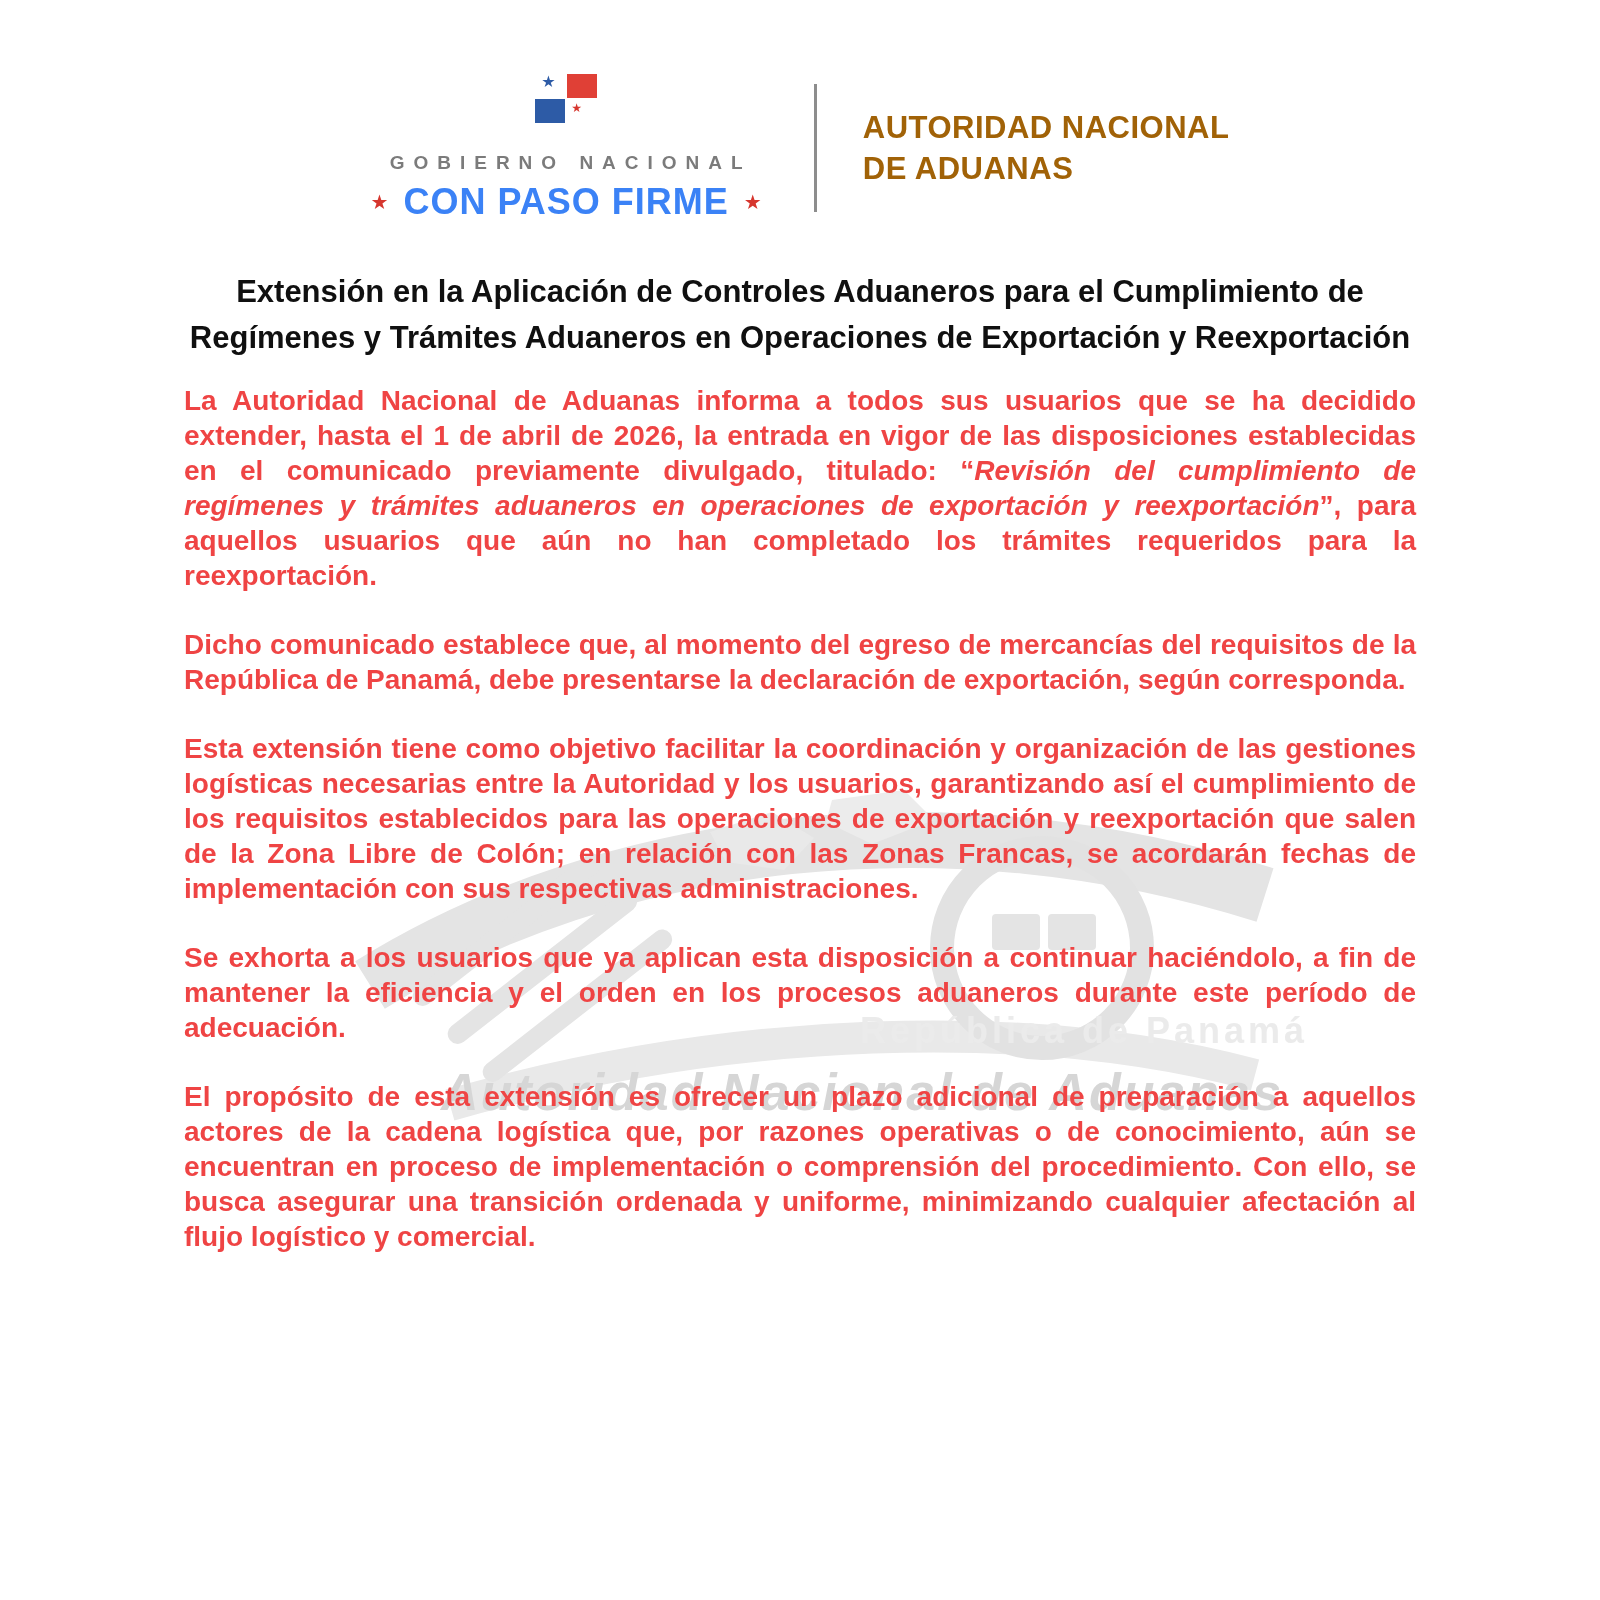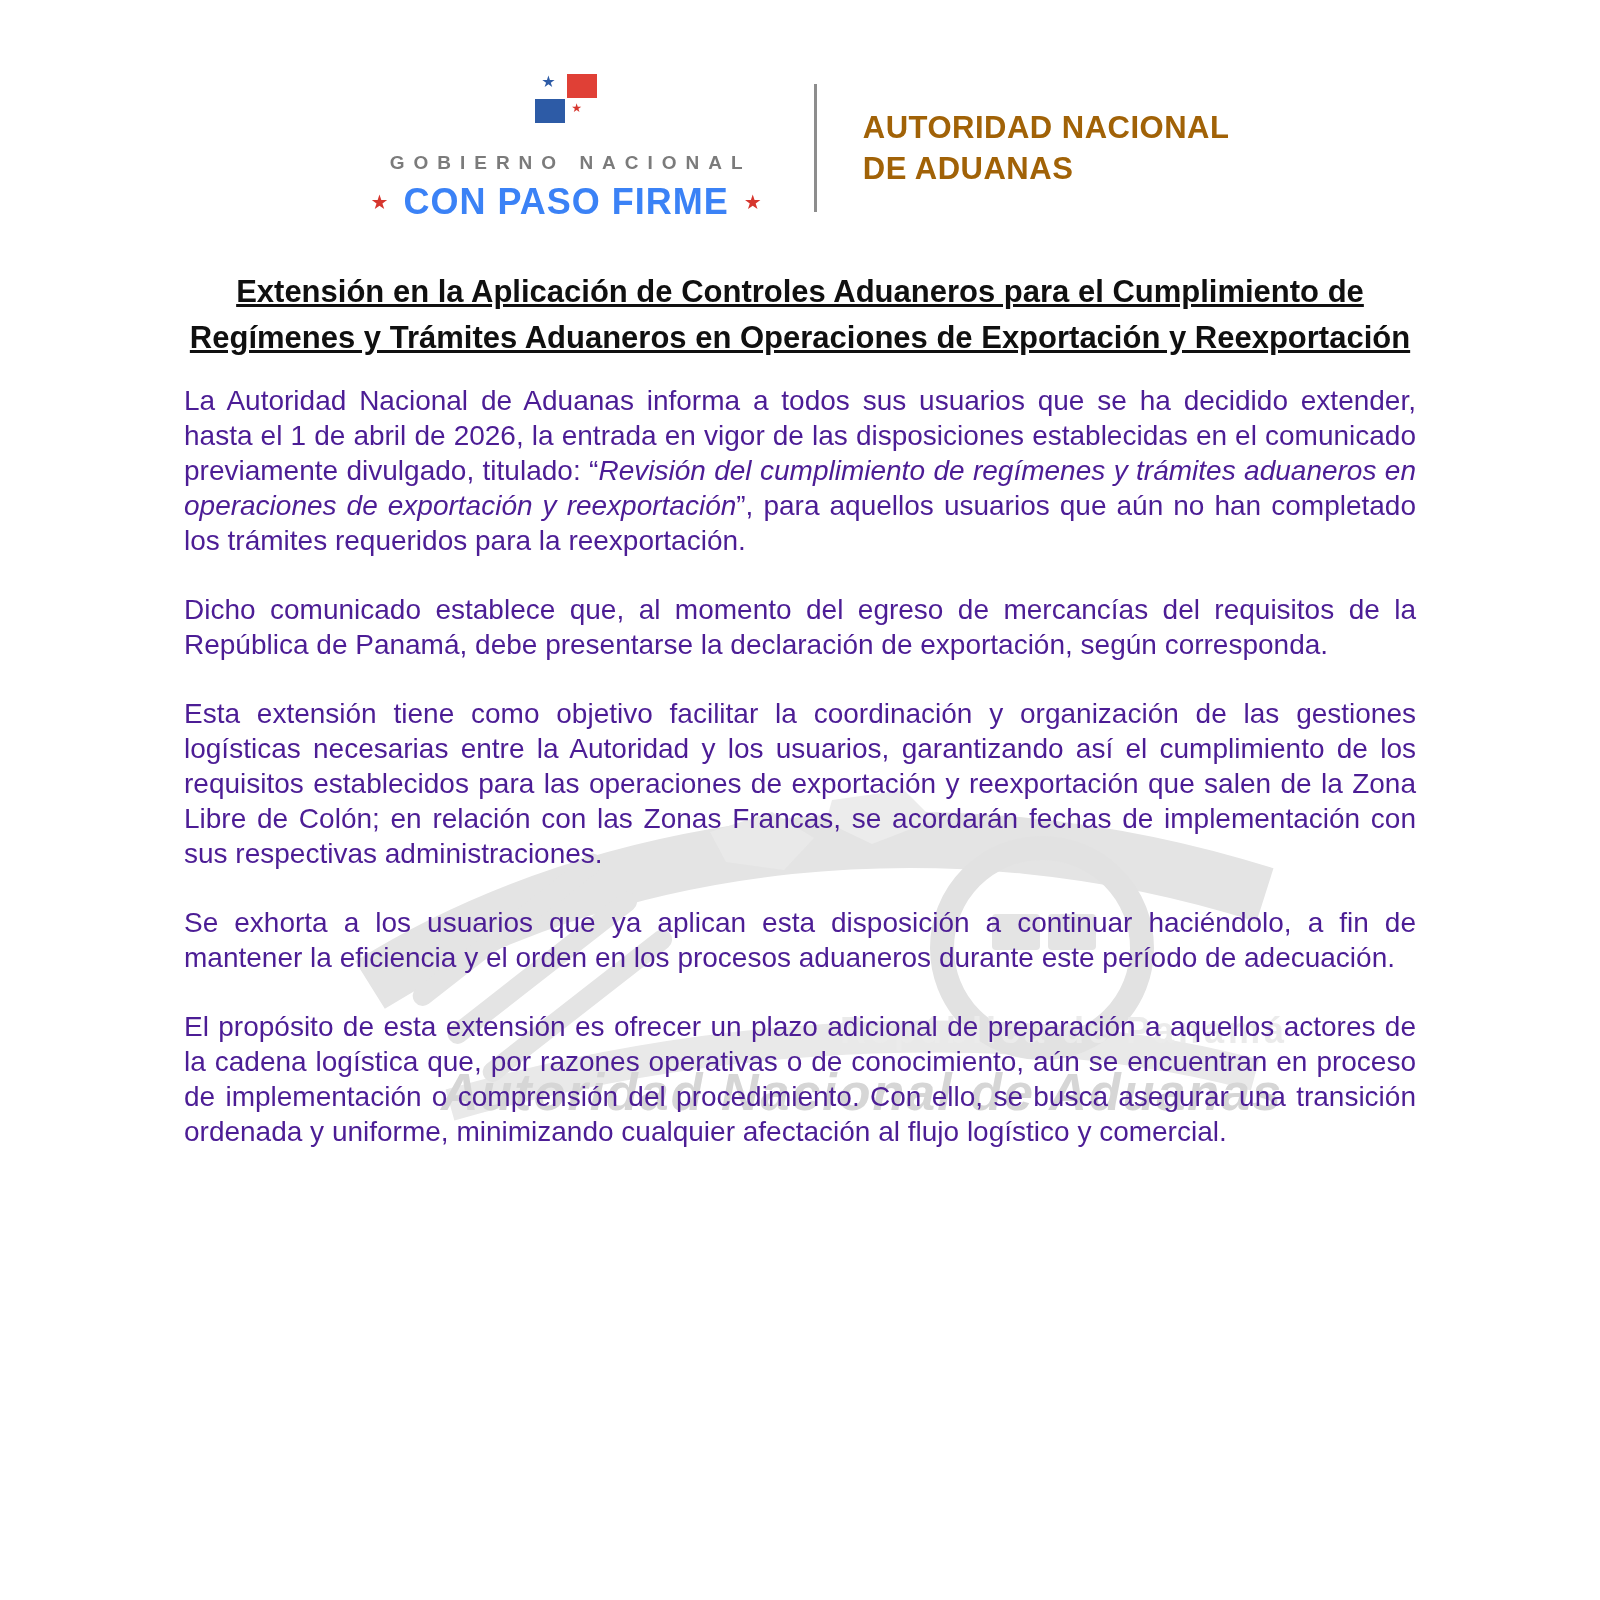--- a/index.html
+++ b/index.html
@@ -12,21 +12,21 @@
   }
 
   
   .watermark {
     position:absolute; left:330px; top:770px;
     width:960px; height:380px;
     z-index:0;
     pointer-events:none;
   }
   .wm-sub {
-    position:absolute; left:510px; top:240px;
+    position:absolute; left:530px; top:240px;
     font-size:36px; font-weight:bold;
     color:#ebebeb; letter-spacing:4px;
     white-space:nowrap;
   }
   .wm-text {
     position:absolute; left:95px; top:292px;
     font-size:52px; font-weight:bold; font-style:italic;
     color:#d6d6d6; letter-spacing:2px;
     white-space:nowrap;
     margin-left:16px;
@@ -62,27 +62,27 @@
     margin:0 46px 0 52px;
   }
   .authority-name {
     font-size:31px; font-weight:bold; color:#a16207;
     line-height:41px; letter-spacing:0.5px;
   }
 
   .doc-title {
     width:1280px; margin:46px auto 22px auto;
     font-size:31px; font-weight:bold; color:#101010;
-    line-height:46px; text-align:center;text-decoration:underline;
+    line-height:46px; text-align:center;
   }
 
   .doc-body { width:1232px; margin:0 auto; }
   .body-par {
-    font-size:28px; line-height:35px; color:#4c1d95;
-    text-align:justify; margin:0 0 34px 0;
+    font-size:28px; line-height:35px; color:#ef4444;
+    text-align:justify; margin:0 0 34px 0;font-weight:bold;
   }
   .body-par .it { font-style:italic; }
 
   .doc-date {
     margin-top:54px; text-align:center;
     font-size:47px; font-weight:bold; color:#696969;
     letter-spacing:-1px;
   }
 </style>
 </head>

